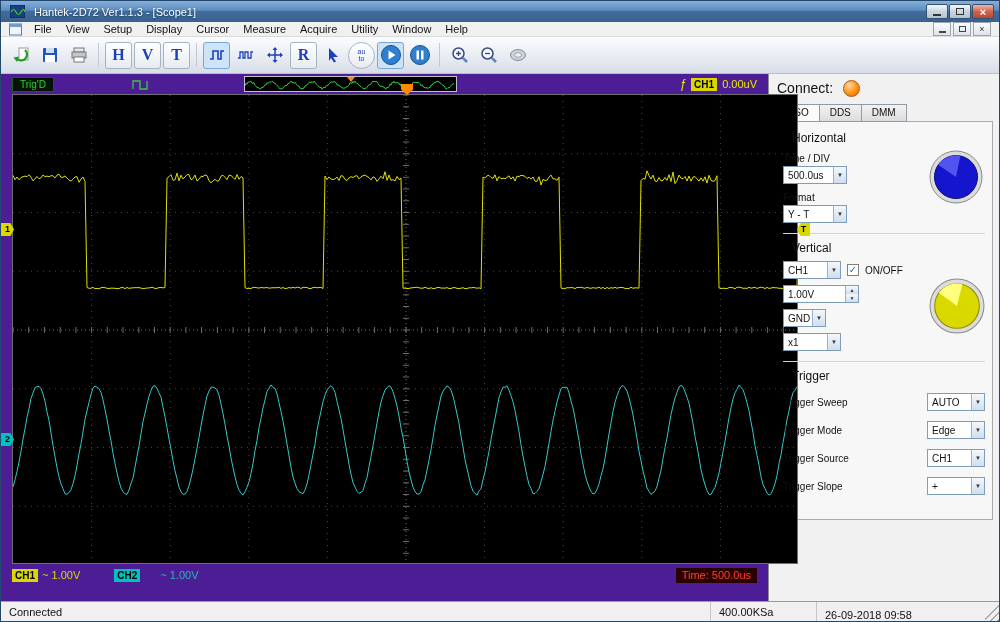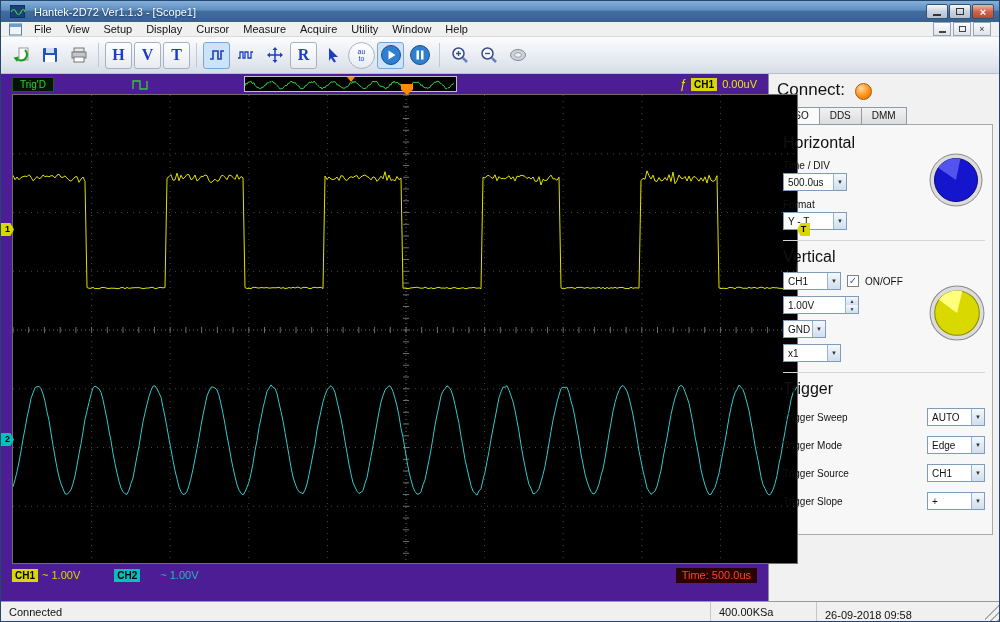--- a/index.html
+++ b/index.html
@@ -66,31 +66,31 @@
   .time-box { margin-left:auto; background:#2a0000; color:#ff4128; padding:0 6px; height:15px; line-height:15px; font-size:11px; }
 
   .marker { position:absolute; width:13px; height:13px; font-size:9px; font-weight:bold; color:#000; text-align:center; line-height:13px; z-index:5; }
   .m-ch1 { left:0; top:149px; background:#d8d800; clip-path:polygon(0 0,72% 0,100% 50%,72% 100%,0 100%); }
   .m-ch2 { left:0; top:359px; background:#00c0c0; clip-path:polygon(0 0,72% 0,100% 50%,72% 100%,0 100%); }
   .m-tr  { left:796px; top:149px; background:#d8d800; clip-path:polygon(100% 0,28% 0,0 50%,28% 100%,100% 100%); }
   .m-tt  { left:400px; top:10px; width:12px; height:11px; background:#ff8a00; clip-path:polygon(0 0,100% 0,100% 50%,50% 100%,0 50%); }
 
   
   .right-panel { flex:1; background:#f1f1f1; border-left:1px solid #8f8f8f; padding:3px 6px; font-size:10px; color:#111; }
-  .connect-row { display:flex; align-items:flex-end; gap:10px; margin:3px 2px 7px; font-size:17px; }
+  .connect-row { display:flex; align-items:flex-start; gap:10px; margin:3px 2px 7px; font-size:14px; }
   .led { width:17px; height:17px; border-radius:50%; border:1px solid #a85a10;
     background:radial-gradient(circle at 35% 30%, #ffd9a0, #ff9012 55%, #e06800); }
   .tabs { display:flex; margin-left:1px; }
   .tab { padding:2px 10px 3px; font-size:10px; border:1px solid #8f9aa6; border-left:none; background:linear-gradient(#f2f2f2,#dcdcdc); }
   .tab:first-child { border-left:1px solid #8f9aa6; }
   .tab.active { background:#fafafa; }
   .panel-box { border:1px solid #a9a9a9; background:#f7f7f7; padding:2px 7px 14px; margin-top:-1px; }
   .sec { position:relative; padding-top:2px; }
   .sec + .sec { border-top:1px solid #d5d5d5; margin-top:10px; }
-  .sec-title { font-size:16px; margin:5px 0 1px; }
+  .sec-title { font-size:12px; margin:5px 9px 1px; }
   .fld-label { font-size:10px; margin:8px 0 2px; }
   .sel { width:64px; height:18px; display:flex; align-items:center; background:#fff; border:1px solid #7f9db9; padding-left:4px; font-size:10px; }
   .sel .arr { margin-left:auto; width:13px; height:16px; display:flex; align-items:center; justify-content:center;
     font-size:6px; color:#333; background:linear-gradient(#f4f8fc,#cfdeee); border-left:1px solid #9ab4d0; }
   .knob { position:absolute; }
   .knob.blue { right:2px; top:26px; }
   .knob.yellow { right:0; top:44px; }
   .vrow { display:flex; align-items:center; gap:6px; margin:6px 0; }
   .cb { width:12px; height:12px; border:1px solid #808080; background:#fff; font-size:10px; line-height:10px; text-align:center; color:#2b5fd0; }
   .cb-label { font-size:10px; }

